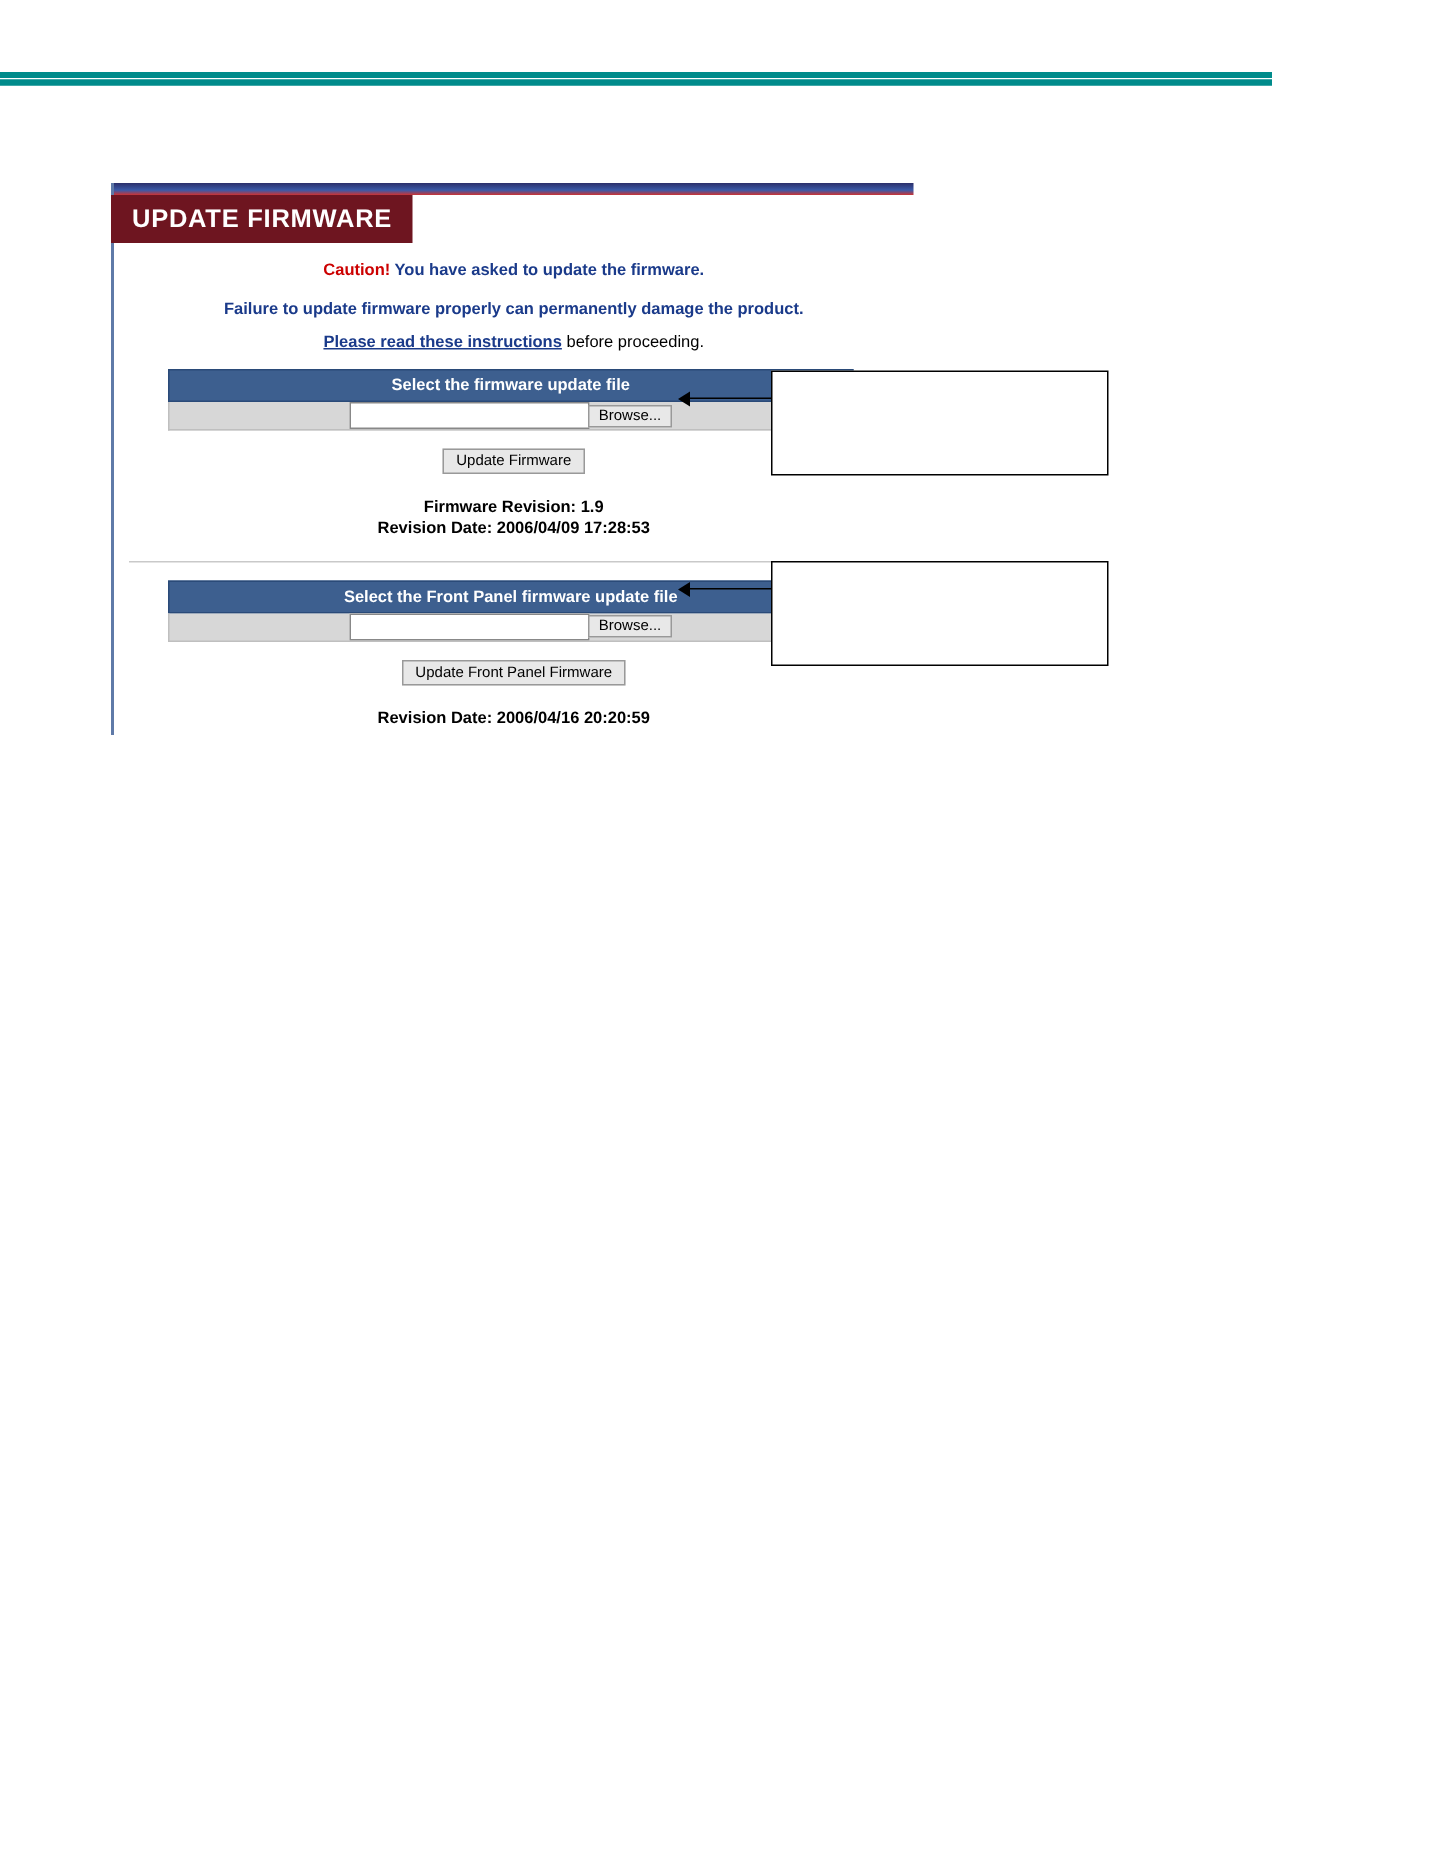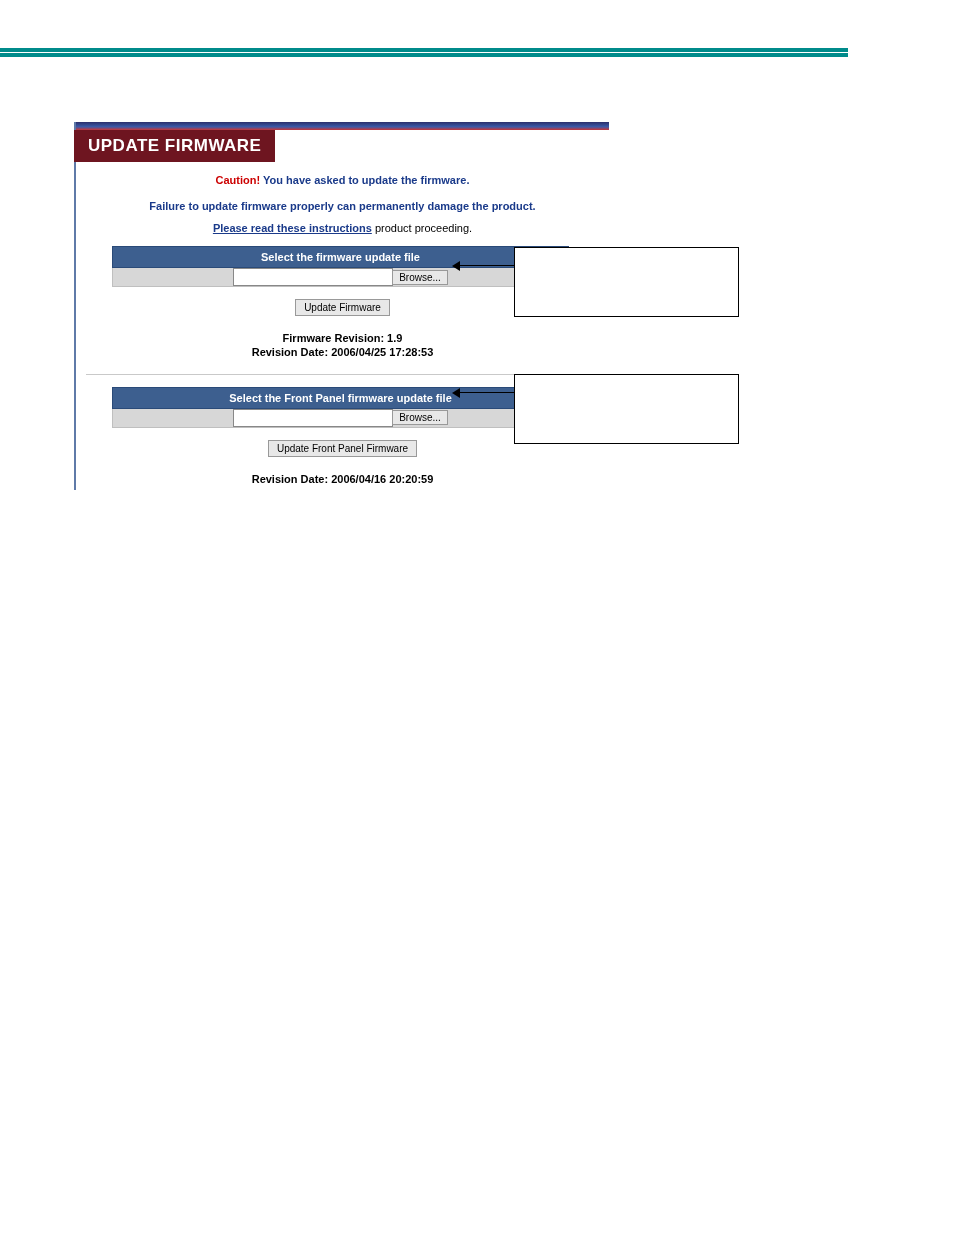--- a/index.html
+++ b/index.html
@@ -161,36 +161,36 @@
     <div class="panel">
       <div class="panel-topbar"></div>
       <div class="title-tab">UPDATE FIRMWARE</div>
 
       <div class="panel-inner">
         <div class="caution-line">
           <span class="caution-word">Caution!</span><span class="caution-rest"> You have asked to update the firmware.</span>
         </div>
         <div class="caution-line2">Failure to update firmware properly can permanently damage the product.</div>
         <div class="link-line">
-          <a href="#">Please read these instructions</a><span class="after"> product proceeding.</span>
+          <a href="#">Please read these instructions</a><span class="after"> before proceeding.</span>
         </div>
 
         <div class="section">
           <div class="sec-head">Select the firmware update file</div>
           <div class="sec-body">
             <span class="file-row">
               <input class="file-input" type="text" style="">
               <button class="browse-btn">Browse...</button>
             </span>
           </div>
         </div>
         <button class="mid-btn">Update Firmware</button>
         <div class="rev-lines">
           <div>Firmware Revision: 1.9</div>
-          <div>Revision Date: 2006/04/25 17:28:53</div>
+          <div>Revision Date: 2006/04/09 17:28:53</div>
         </div>
 
         <div class="divider"></div>
 
         <div class="section">
           <div class="sec-head">Select the Front Panel firmware update file</div>
           <div class="sec-body">
             <span class="file-row">
               <input class="file-input" type="text" style="">
               <button class="browse-btn">Browse...</button>

